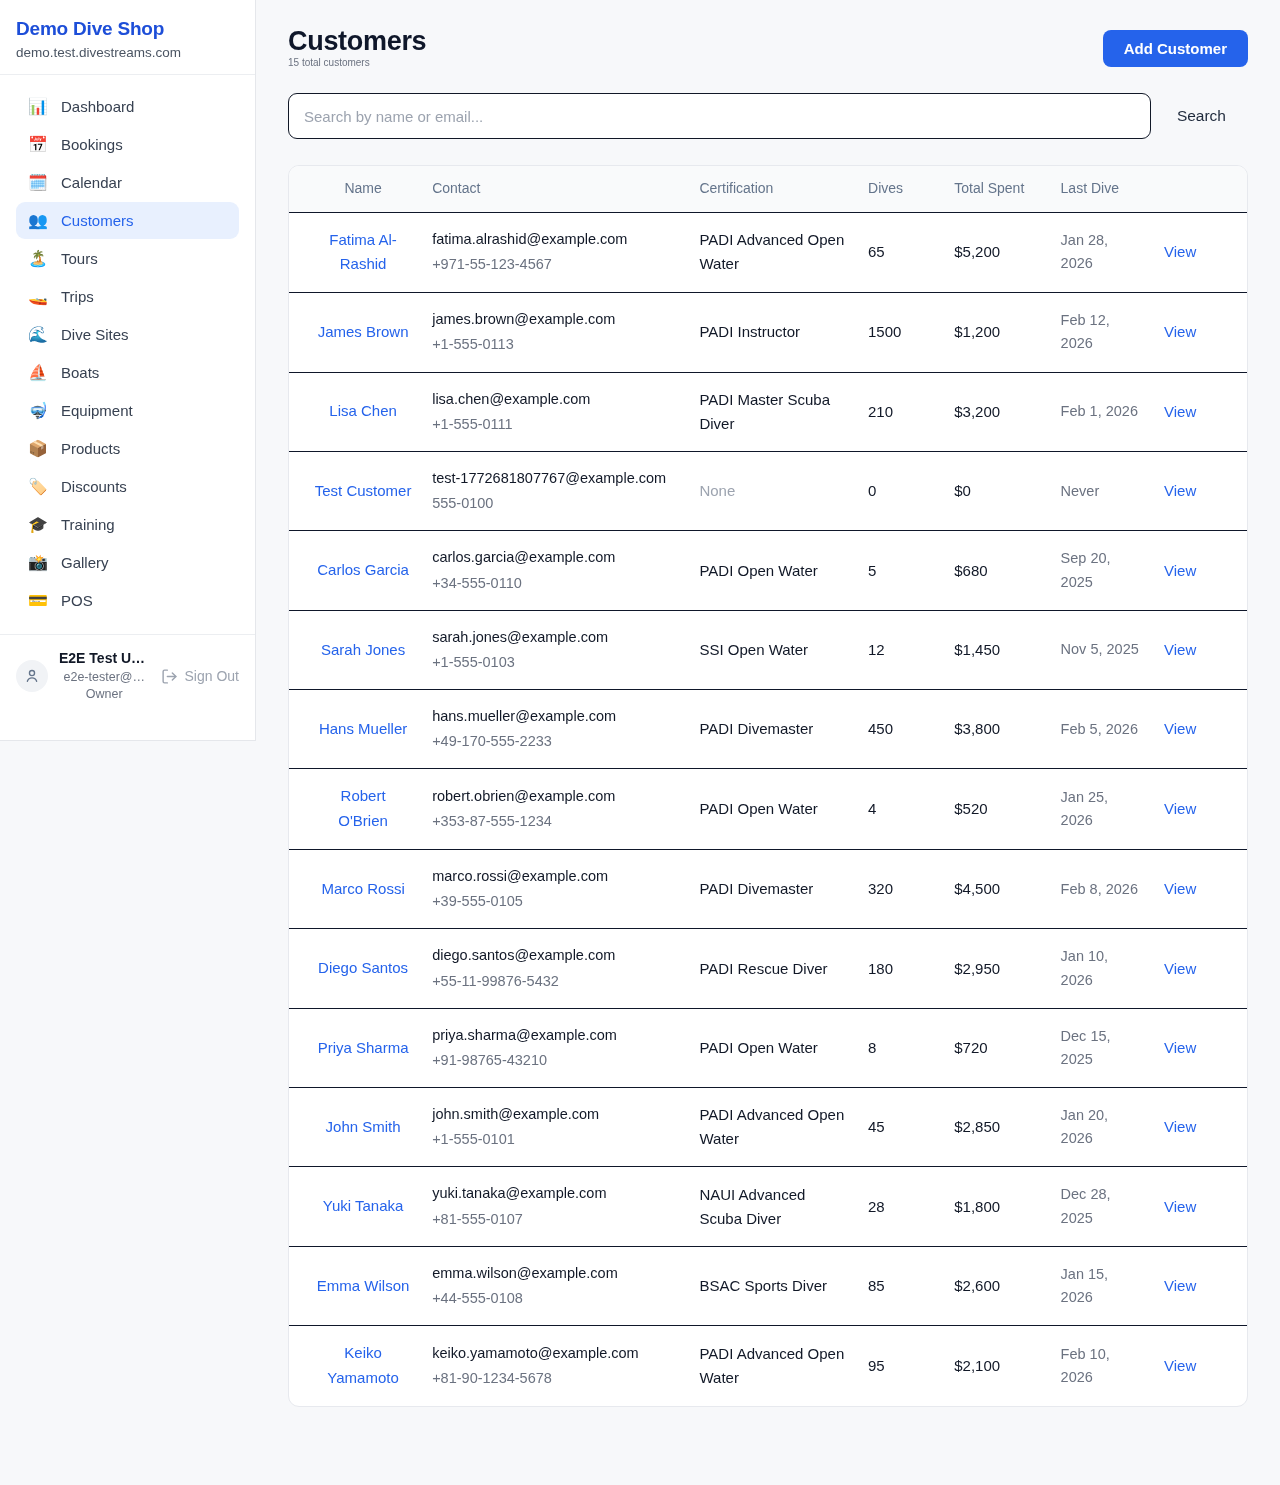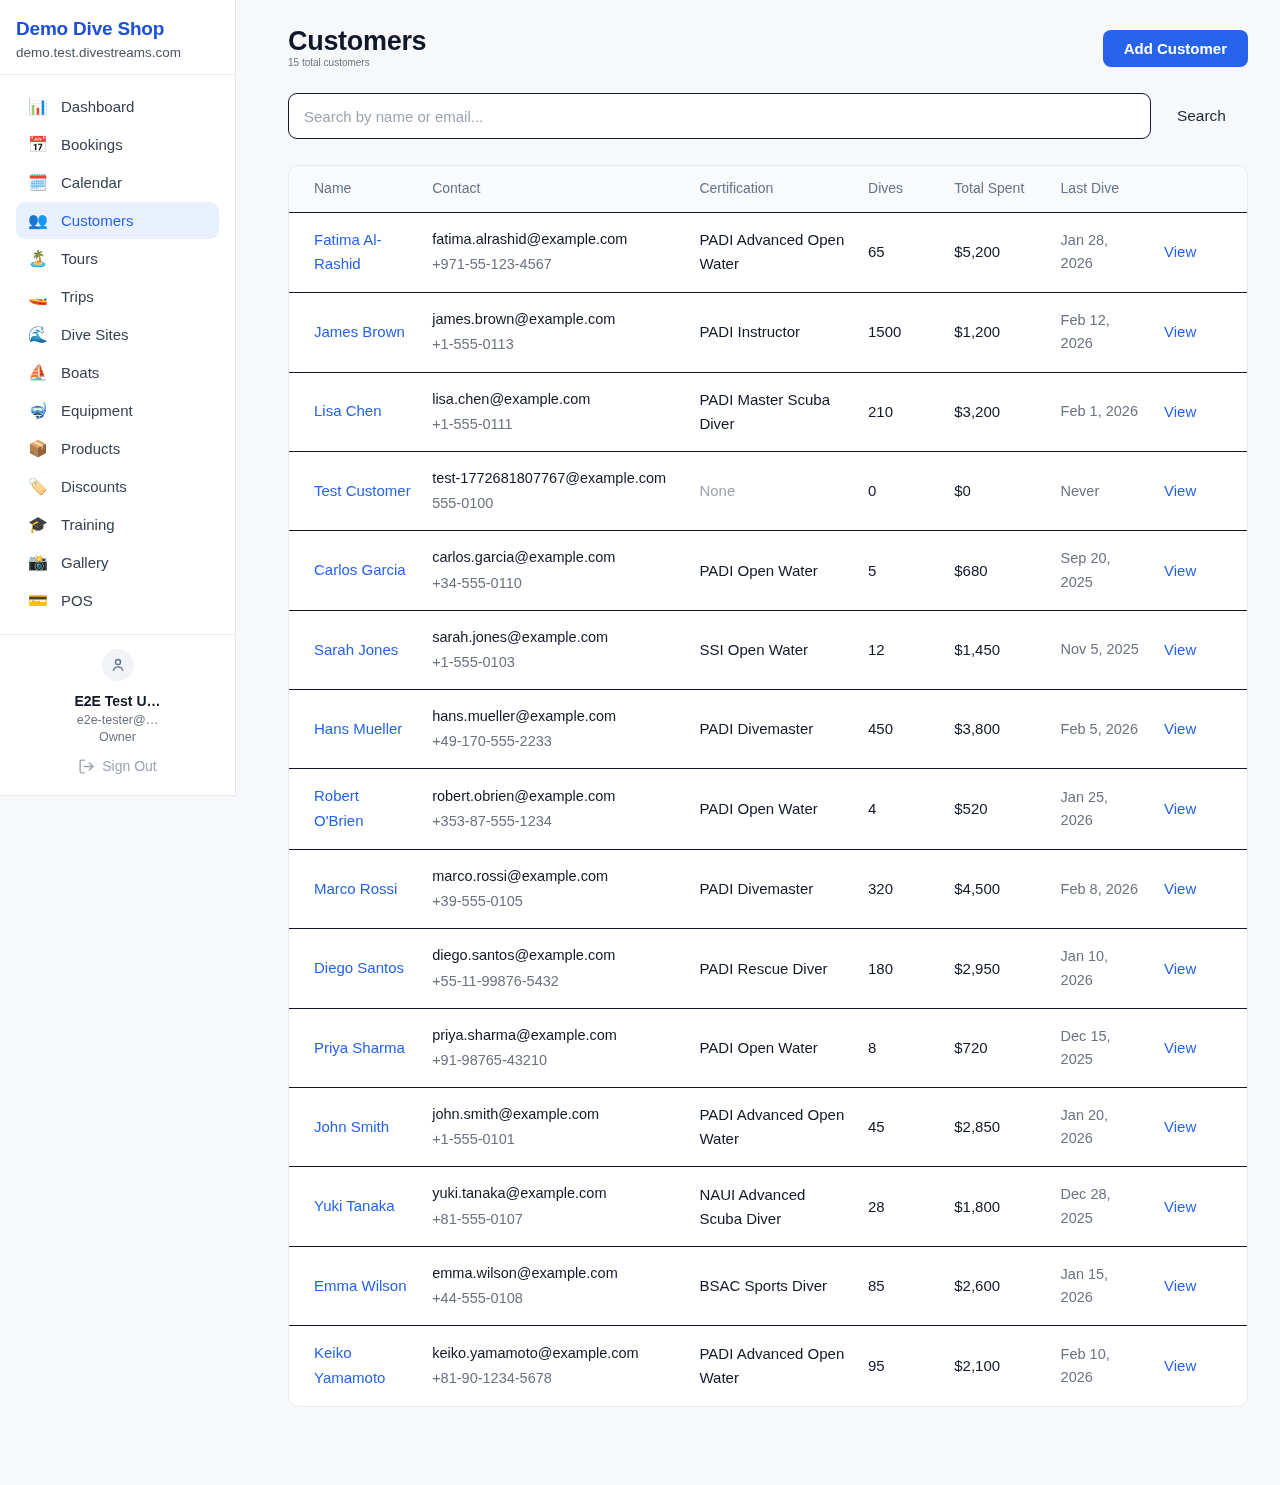--- a/index.html
+++ b/index.html
@@ -9,43 +9,43 @@
     background: #f7f8fa;
     font-family: "Liberation Sans", sans-serif;
     color: #0f172a;
     position: relative;
   }
 
   
   .sidebar {
     position: absolute;
     left: 0; top: 0;
-    width: 236px;
+    width: 256px;
     background: #ffffff;
     border-right: 1px solid #e5e7eb;
     border-bottom: 1px solid #e5e7eb;
-    padding-bottom: 4px;
+    padding-bottom: 20px;
   }
   .brand { padding: 18px 16px 14px 16px; border-bottom: 1px solid #eceef1; }
   .brand-name { font-size: 19px; font-weight: 700; color: #1d4ed8; letter-spacing: -0.2px; }
   .brand-domain { margin-top: 5px; font-size: 13.5px; color: #4b5563; }
   .nav { padding: 12px 16px 14px 16px; }
   .nav-item {
     display: flex; align-items: center; gap: 13px;
     padding: 10px 12px; margin: 1px 0;
     border-radius: 9px;
     font-size: 15px; color: #374151;
     cursor: pointer;
   }
   .nav-item.active { background: #e8f0fe; color: #2563eb; font-weight: 500; }
   .nav-icon { width: 20px; font-size: 16px; line-height: 1; text-align: center; flex: 0 0 20px; }
   .user-box {
     border-top: 1px solid #eceef1;
     padding: 14px 16px 16px 16px;
-    display: flex; align-items: center; gap: 11px; flex-direction: column;
+    display: flex; align-items: center; gap: 11px;
   }
   .avatar {
     width: 32px; height: 32px; border-radius: 50%;
     background: #f1f3f6; color: #64748b;
     display: flex; align-items: center; justify-content: center;
     flex: 0 0 32px;
   }
   .user-meta { flex: 1 1 auto; min-width: 0; line-height: 1.4; }
   .user-name { font-size: 14px; font-weight: 700; color: #111827; white-space: nowrap; }
   .user-email, .user-role { font-size: 12.5px; color: #6b7280; white-space: nowrap; text-align: center; }
@@ -98,21 +98,21 @@
   table { width: 100%; border-collapse: collapse; table-layout: fixed; }
   thead th {
     text-align: left;
     font-size: 14px; font-weight: 500; color: #64748b;
     background: #f9fafb;
     padding: 12px 10px;
     line-height: 1.55;
     border-bottom: 1px solid #0f172a;
     vertical-align: middle;
   }
-  th:first-child, td:first-child { padding-left: 25px; }
+  th:first-child, td:first-child { padding-left: 25px; text-align: center; }
   th:last-child, td:last-child { padding-right: 22px; }
   tbody td {
     padding: 15px 10px;
     vertical-align: middle;
     font-size: 15px;
     line-height: 1.6;
   }
   tbody tr:not(:last-child) td { border-bottom: 1px solid #0f172a; }
   .name-link { color: #2563eb; font-weight: 500; text-decoration: none; cursor: pointer; line-height: 1.65; display: inline-block; }
   .email { color: #111827; font-size: 14.5px; overflow-wrap: break-word; }

